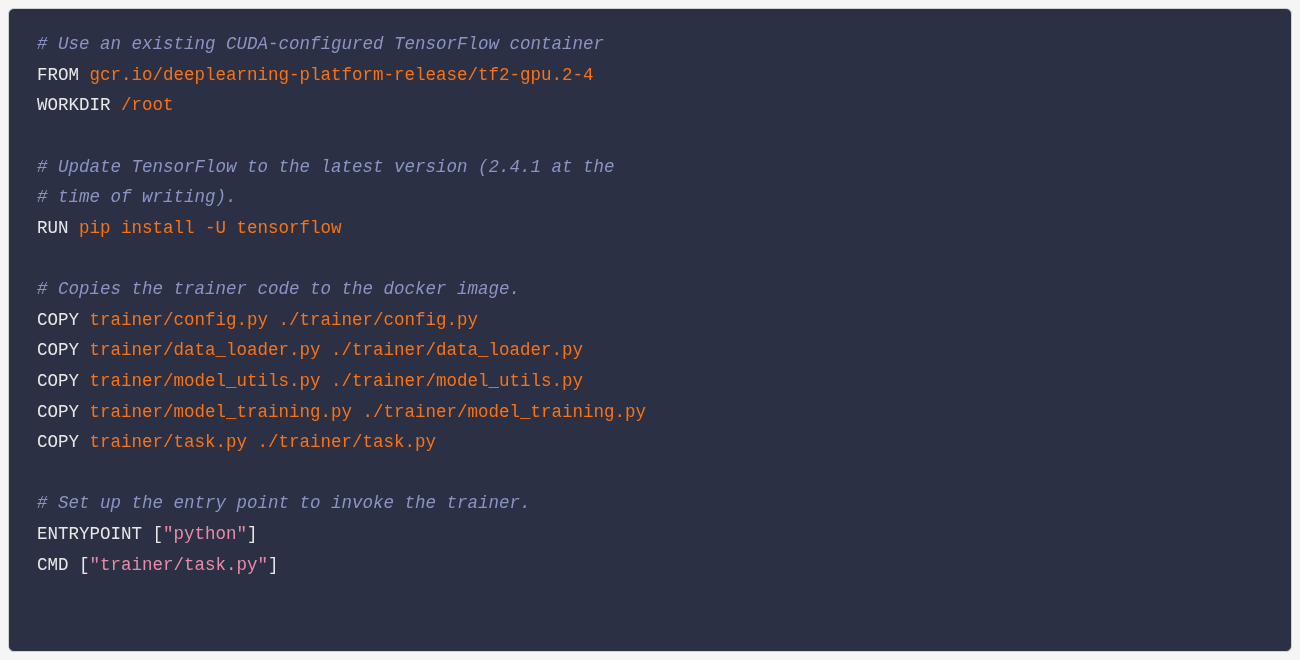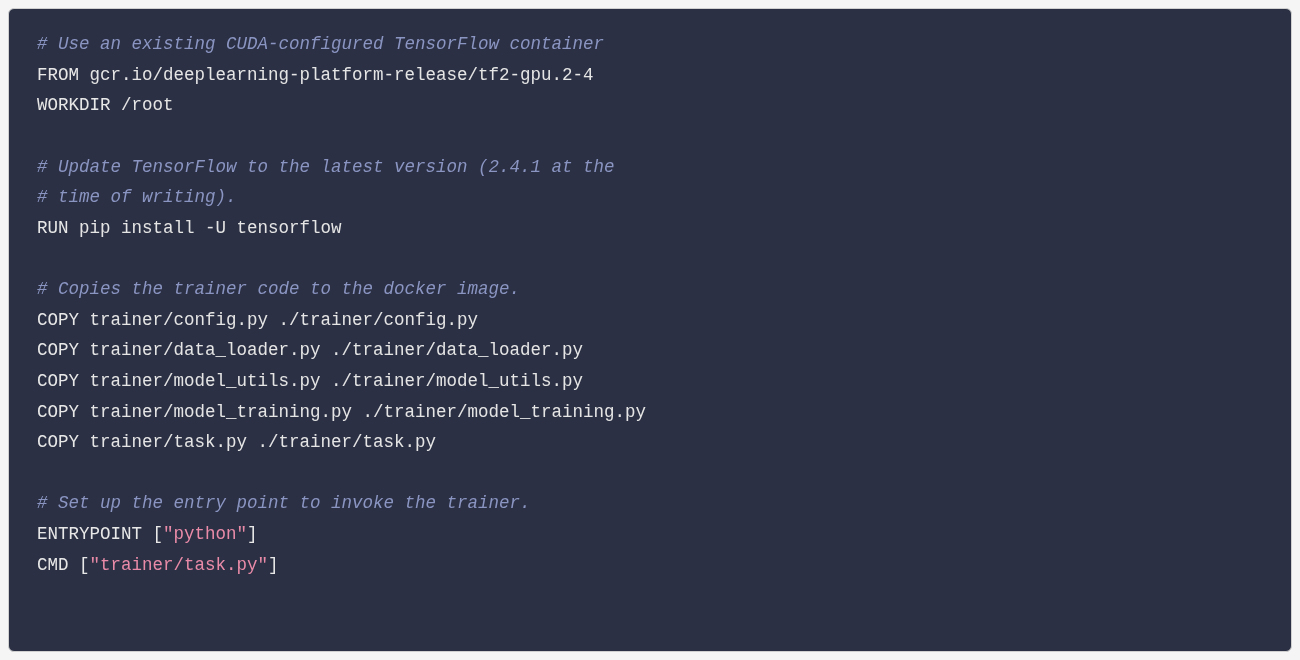--- a/index.html
+++ b/index.html
@@ -24,21 +24,21 @@
   }
   .comment {
     color: #8b95c2;
     font-style: italic;
   }
   .keyword {
     color: #e8e8e8;
     text-align: center;
   }
   .text {
-    color: #e5e5e5;
+    color: #f97316;
     margin-top: 38px;
   }
   .bracket {
     color: #e8e8e8;
   }
   .string {
     color: #e98ba8;
   }
 </style>
 </head>

